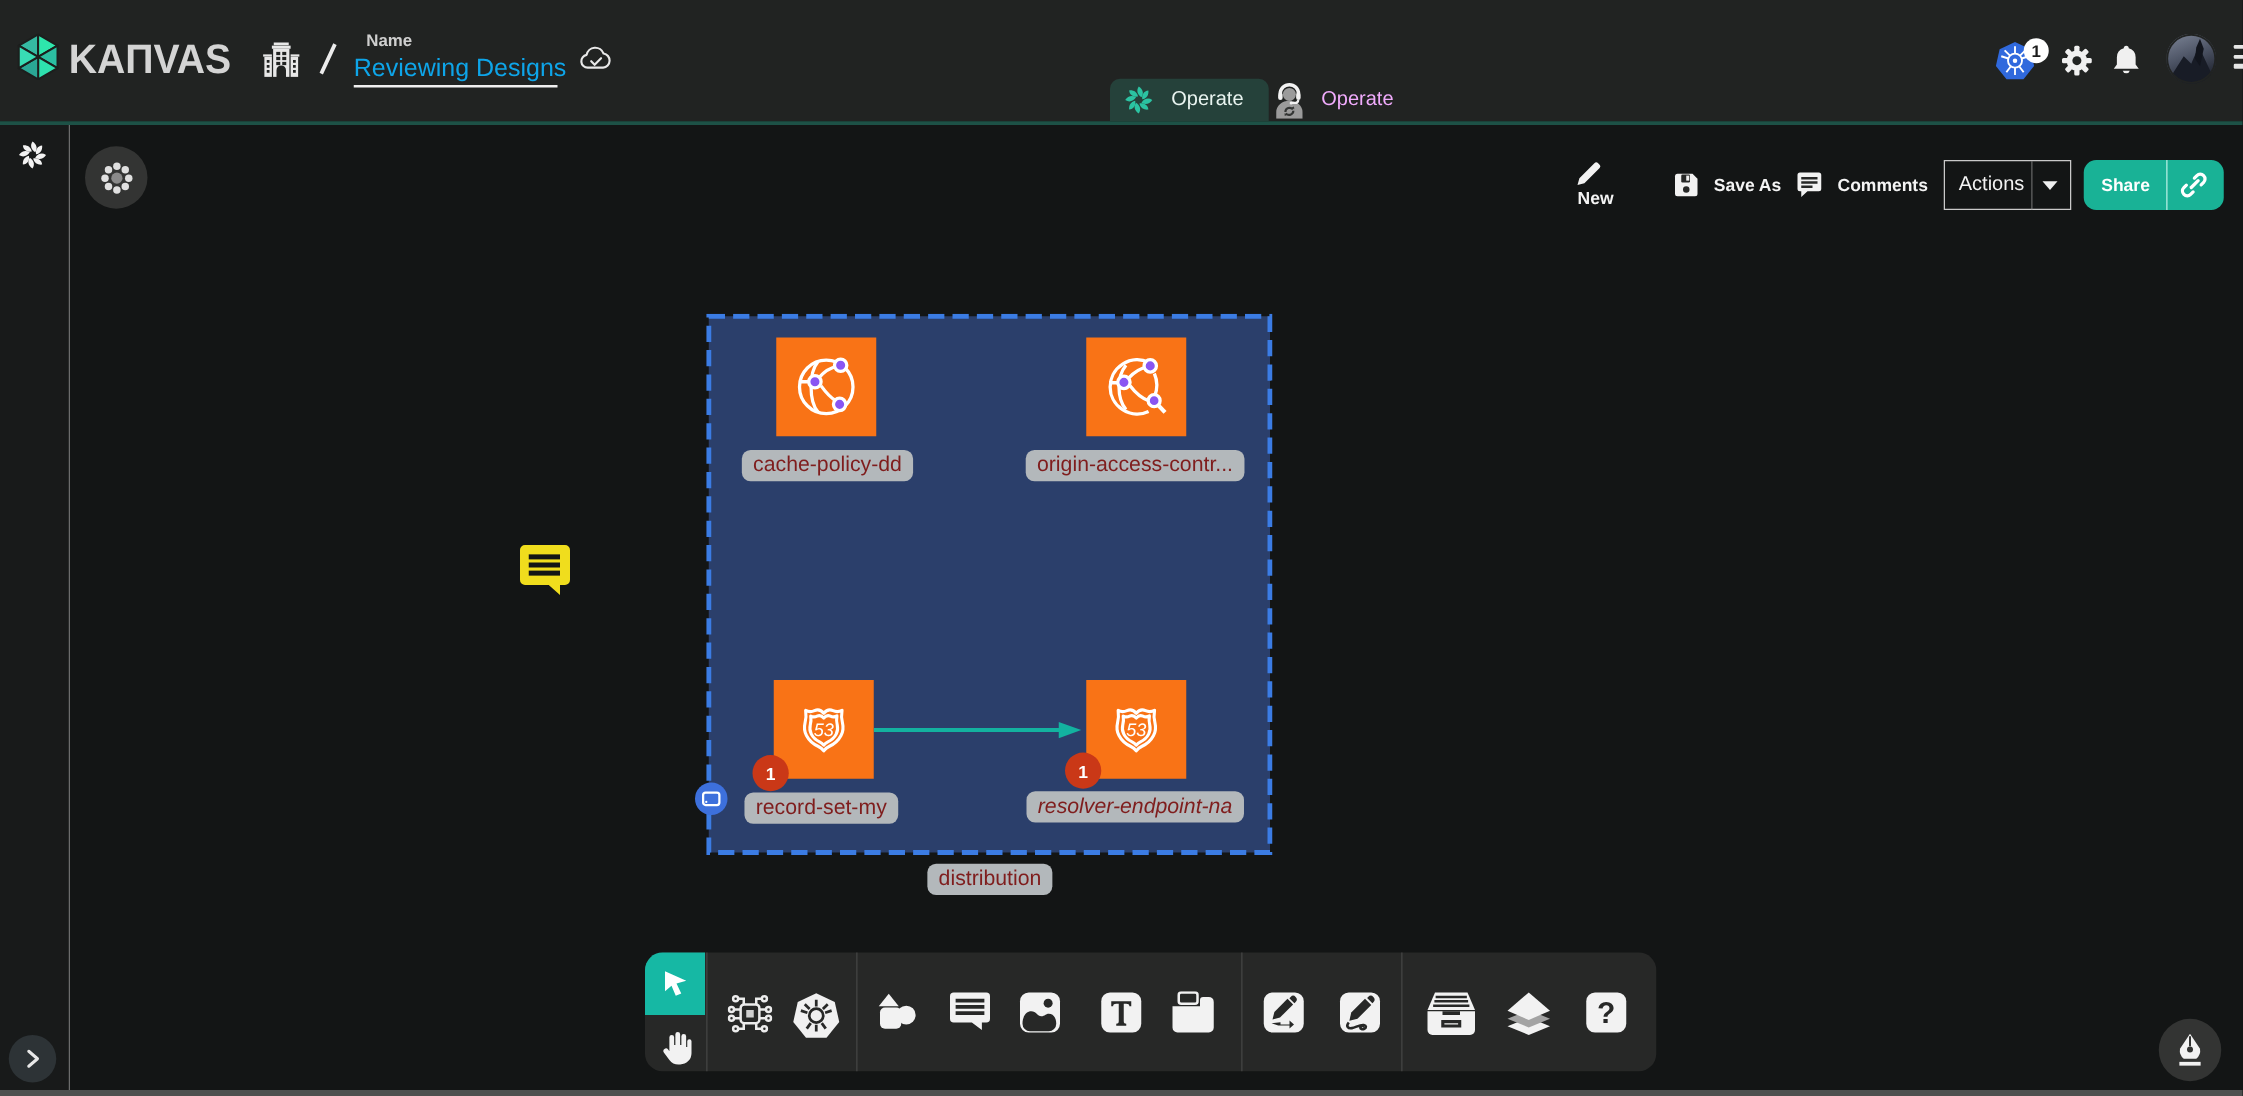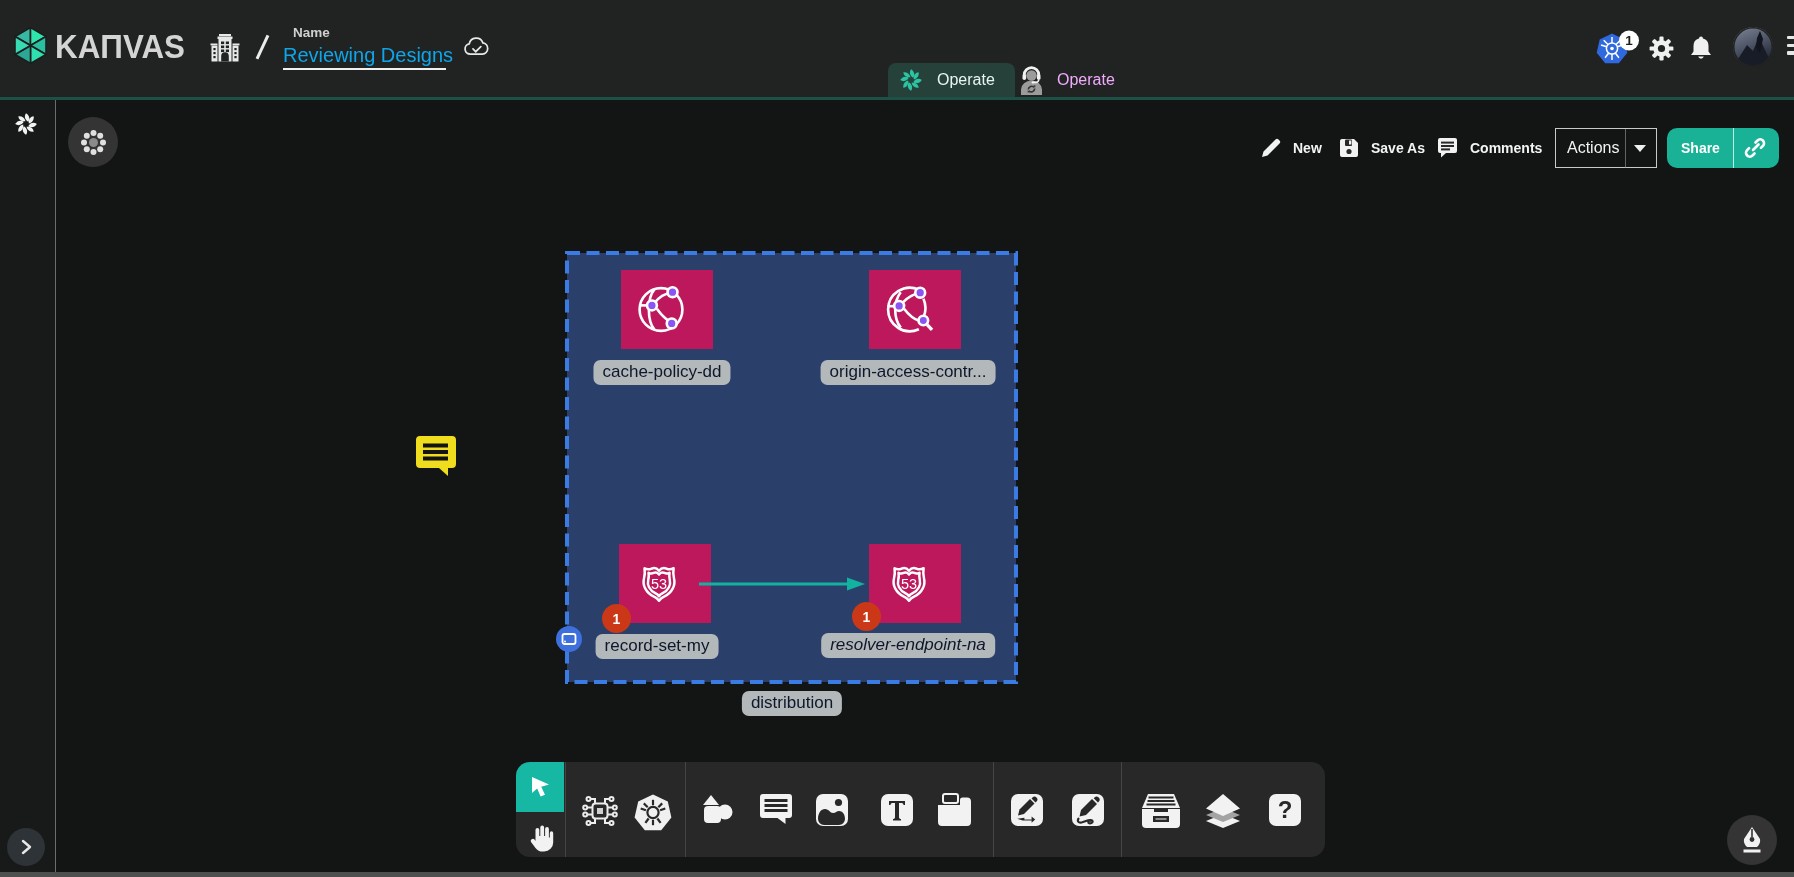--- a/index.html
+++ b/index.html
@@ -35,42 +35,42 @@
   #sidebarline { position:absolute; left:55px; top:100px; width:1px; height:774px; background:#8a8a8a; opacity:.75; }
   #spiralwhite { position:absolute; left:13px; top:111px; }
   #expandbtn { position:absolute; left:7px; top:828px; width:38px; height:38px; border-radius:50%;
     background:#2d3336; display:flex; align-items:center; justify-content:center; }
   
   #flowerbtn { position:absolute; left:68px; top:117px; width:50px; height:50px; border-radius:50%;
     background:#333433; display:flex; align-items:center; justify-content:center; }
   .tbtn { position:absolute; top:128px; height:40px; display:flex; align-items:center; color:#f4f4f4;
     font-size:14px; font-weight:bold; }
   .tbtn svg { margin-right:11px; }
-  #btn-new { left:1260px; }
+  #btn-new { left:1260px;flex-direction:column; }
   #btn-saveas { left:1338px; }
   #btn-comments { left:1436px;text-align:center; }
   #btn-actions { position:absolute; left:1555px; top:128px; width:102px; height:40px;
     border:1px solid #c9c9c9; border-radius:0; color:#f2f2f2; font-size:16px; }
   #btn-actions .lbl { position:absolute; left:11px; top:10px; }
   #btn-actions .sep { position:absolute; left:69px; top:0; width:1px; height:39px; background:#9a9a9a; opacity:.6; }
   #btn-actions .car { position:absolute; left:78px; top:16px; width:0; height:0;
     border-left:6.5px solid transparent; border-right:6.5px solid transparent; border-top:7.5px solid #efefef; }
   #btn-share { position:absolute; left:1667px; top:128px; width:112px; height:40px; background:#19b296;
     border-radius:10px; color:#fff; font-size:14px; font-weight:bold; }
   #btn-share .lbl { position:absolute; left:14px; top:11.5px; }
   #btn-share .sep { position:absolute; left:66px; top:0; width:1px; height:40px; background:#dffff7; opacity:.8; }
   #btn-share svg { position:absolute; left:76px; top:8px; }
   
   #selrect { position:absolute; left:565px; top:251px; }
-  .node { position:absolute; width:92px; height:79px; background:#be185d; }
+  .node { position:absolute; width:80px; height:79px; background:#f97316;font-style:italic; }
   #n-cache { left:621px; top:270px; }
   #n-origin { left:869px; top:270px; }
   #n-record { left:619px; top:544px; }
   #n-resolver { left:869px; top:544px; }
-  .nlabel { position:absolute; background:#b3b8bb; color:#0f172a; font-size:17px;
+  .nlabel { position:absolute; background:#b3b8bb; color:#7f1d1d; font-size:17px;
     padding:2px 9px 3px; border-radius:7px; white-space:nowrap; transform:translateX(-50%); }
   .badge { position:absolute; width:29px; height:29px; border-radius:50%; background:#ca3817;
     color:#fff; font-size:14px; font-weight:bold; display:flex; align-items:center; justify-content:center; }
   #arrow { position:absolute; left:699px; top:577px; }
   #cornerchip { position:absolute; left:555px; top:625px; }
   #comment { position:absolute; left:413px; top:433px; }
   
   #bottombar { position:absolute; left:516px; top:762px; width:809px; height:95px;
     background:#272827; border-radius:14px; }
   #tool-cursor { position:absolute; left:0px; top:0px; width:48px; height:50px; background:#16b8a4;

